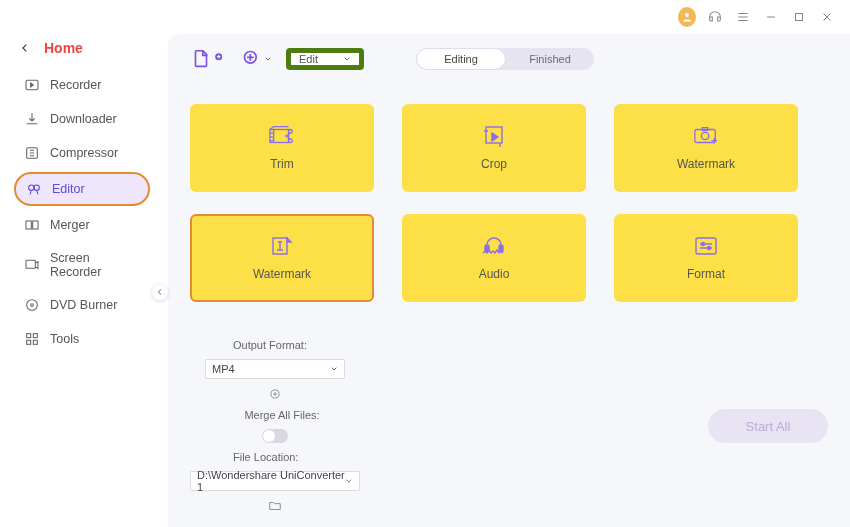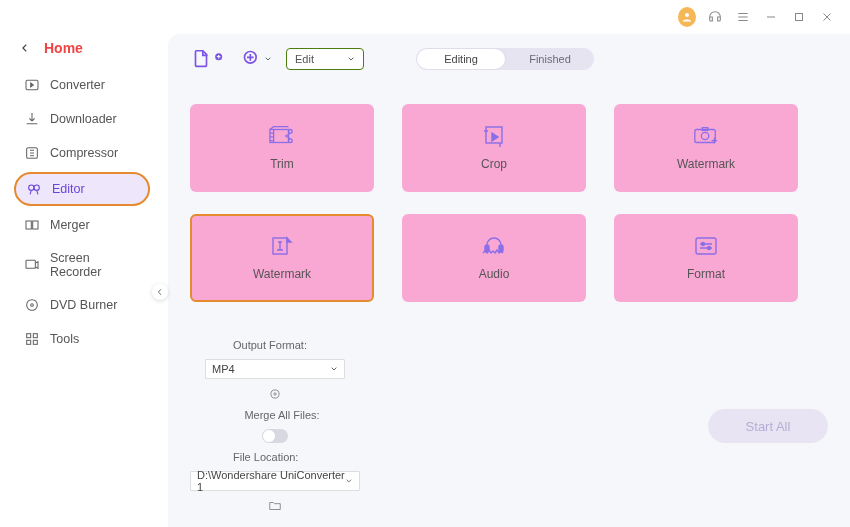--- a/index.html
+++ b/index.html
@@ -19,27 +19,27 @@
 .nav-item.selected { background: #eee7fb; color: #6a44d9; border: 2px solid #e58a2f; }
 .nav-item .nicon { width: 16px; height: 16px; display:flex; align-items:center; justify-content:center; color:#666; }
 .nav-item.selected .nicon { color: #6a44d9; }
 
 .collapse-handle { position: absolute; right: -8px; top: 250px; width: 16px; height: 16px; border-radius: 50%; background: #fff; box-shadow: 0 1px 4px rgba(0,0,0,.15); display:flex; align-items:center; justify-content:center; color:#666; font-size:10px; }
 
 .main { flex: 1; background: #f6f7fb; border-radius: 12px 0 0 0; margin-left: 8px; padding: 14px 22px 14px 22px; display:flex; flex-direction:column; }
 
 .toolbar { display:flex; align-items:center; gap: 14px; }
 .tbtn { display:flex; align-items:center; gap:2px; color:#7c53e6; cursor:pointer; }
-.edit-select { width: 78px; height: 22px; border:1px solid #4d7c0f; border-radius:4px; background:#fff; display:flex; align-items:center; justify-content:space-between; padding:0 8px; font-size:11px; color:#555; cursor:pointer; }
+.edit-select { width: 78px; height: 22px; border:5px solid #4d7c0f; border-radius:4px; background:#fff; display:flex; align-items:center; justify-content:space-between; padding:0 8px; font-size:11px; color:#555; cursor:pointer; }
 .seg { margin-left: 38px; width: 178px; height: 22px; border-radius: 11px; background:#e7e4f1; display:flex; overflow:hidden; font-size:11px; }
 .seg > div { flex:1; display:flex; align-items:center; justify-content:center; cursor:pointer; color:#6b6a7a; }
 .seg > div.active { background:#fff; border-radius:11px; margin:1px; box-shadow:0 0 3px rgba(0,0,0,.08); color:#444; }
 
 .grid { margin-top: 34px; display:flex; flex-wrap:wrap; gap: 22px 28px; align-content:flex-start; }
-.card { width: 184px; height: 88px; background: #f9a8d4; border-radius: 6px; display:flex; flex-direction:column; align-items:center; justify-content:center; gap:10px; cursor:pointer; position:relative; }
+.card { width: 184px; height: 88px; background: #fde047; border-radius: 6px; display:flex; flex-direction:column; align-items:center; justify-content:center; gap:10px; cursor:pointer; position:relative; }
 .card.highlighted { border: 2px solid #e58a2f; }
 .card .cicon { color:#8b6ee8; width:26px; height:22px; display:flex; align-items:center; justify-content:center; }
 .card .clabel { font-size: 12px; color:#555; }
 
 .footer { margin-top:auto; display:flex; align-items:center; gap: 10px; font-size:11px; color:#666; padding-top:6px; }
 .footer .row { display:flex; align-items:center; gap:8px;flex-direction:column; }
 .footer-col { display:flex; flex-direction:column; gap:8px; }
 .sel { width: 170px; height: 20px; border:1px solid #ddd; border-radius:1px; background:#fff; display:flex; align-items:center; justify-content:space-between; padding:0 6px; font-size:11px; color:#444; cursor:pointer; }
 .small-sel { width: 140px; }
 .toggle { width: 26px; height: 14px; border-radius:7px; background:#d8d8e0; position:relative; }
@@ -98,21 +98,21 @@
       <span class="title">Home</span>
     </div>
     <div class="nav">
       <div class="nav-item">
         <span class="nicon">
             <svg width="16" height="16" viewBox="0 0 24 24" fill="none" stroke="currentColor" stroke-width="1.6">
               <rect x="3" y="5" width="18" height="14" rx="2"></rect>
               <path d="M10 9l4 3-4 3z" fill="currentColor"></path>
             </svg>
           </span>
-        <span>Converter</span>
+        <span>Recorder</span>
       </div>
       <div class="nav-item">
         <span class="nicon">
             <svg width="16" height="16" viewBox="0 0 24 24" fill="none" stroke="currentColor" stroke-width="1.6">
               <path d="M12 3v12m0 0l-4-4m4 4l4-4M4 19h16"></path>
             </svg>
           </span>
         <span>Downloader</span>
       </div>
       <div class="nav-item">

